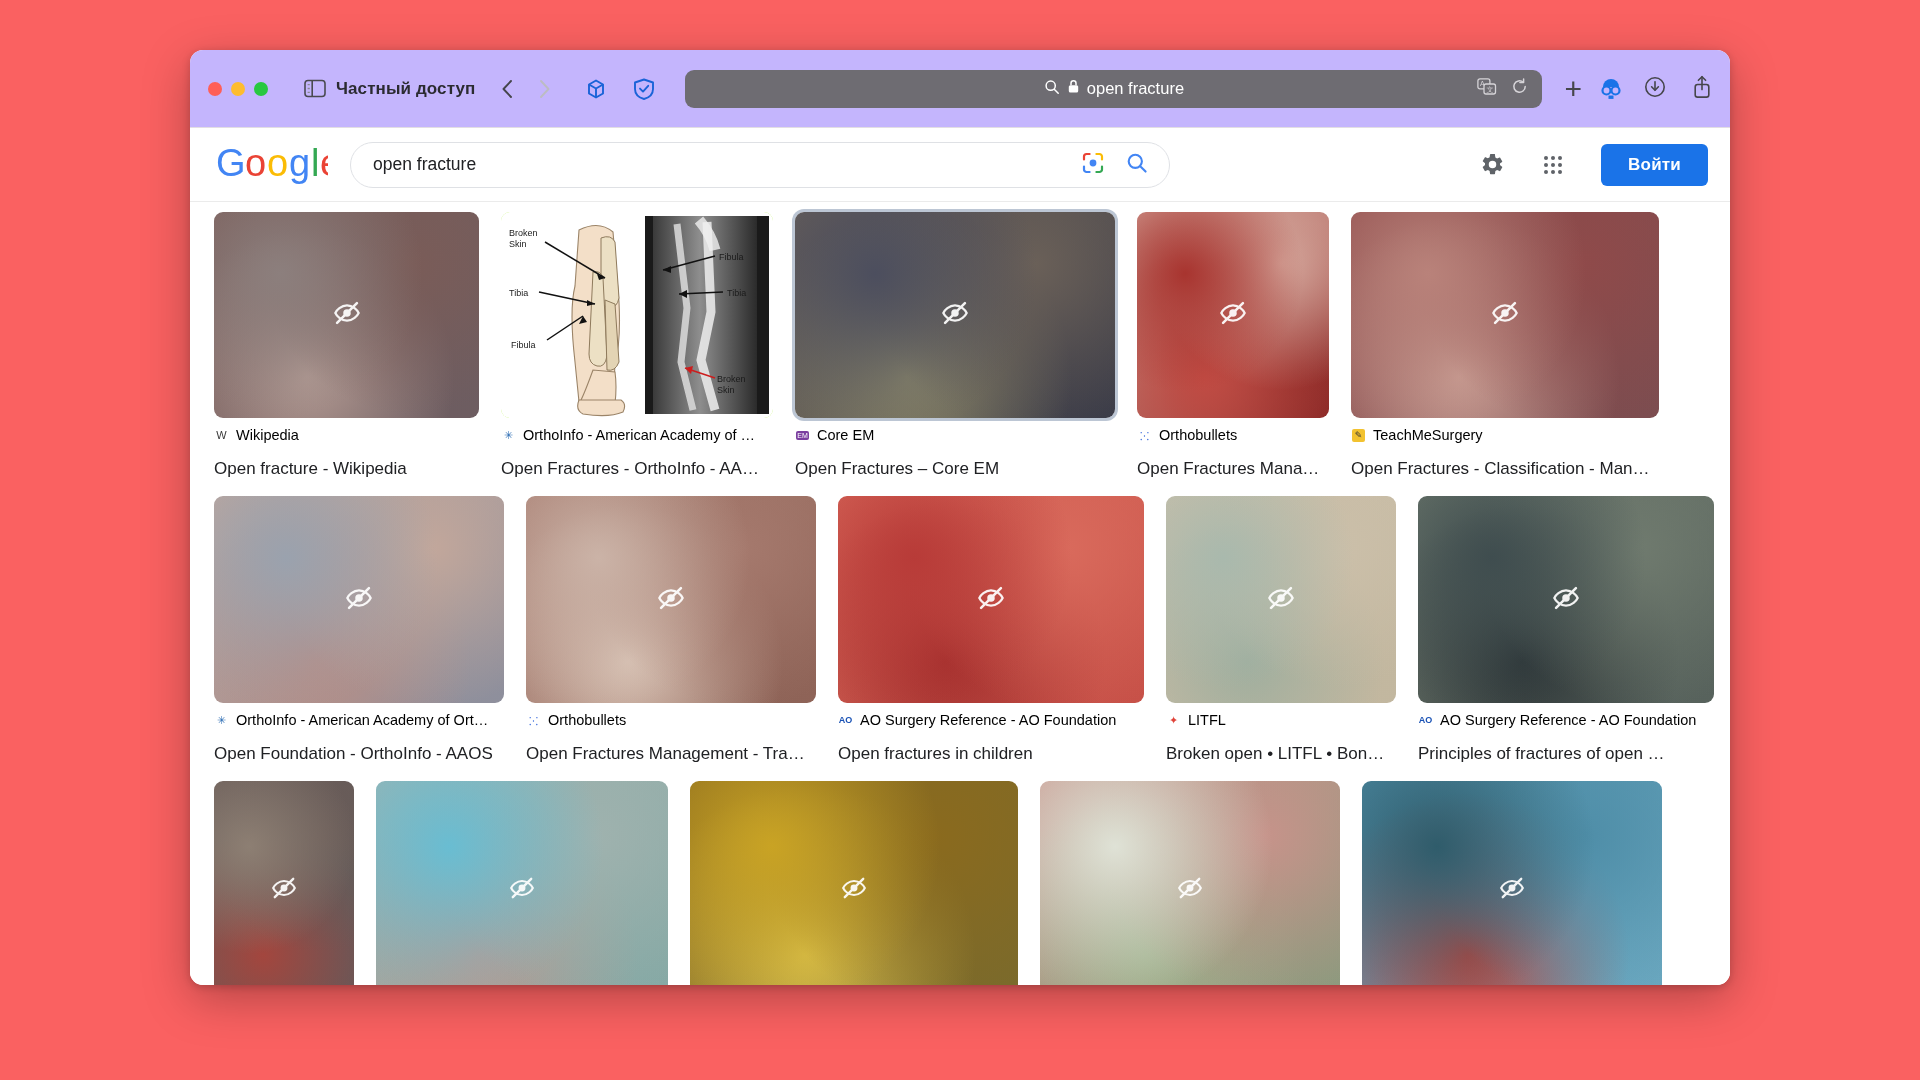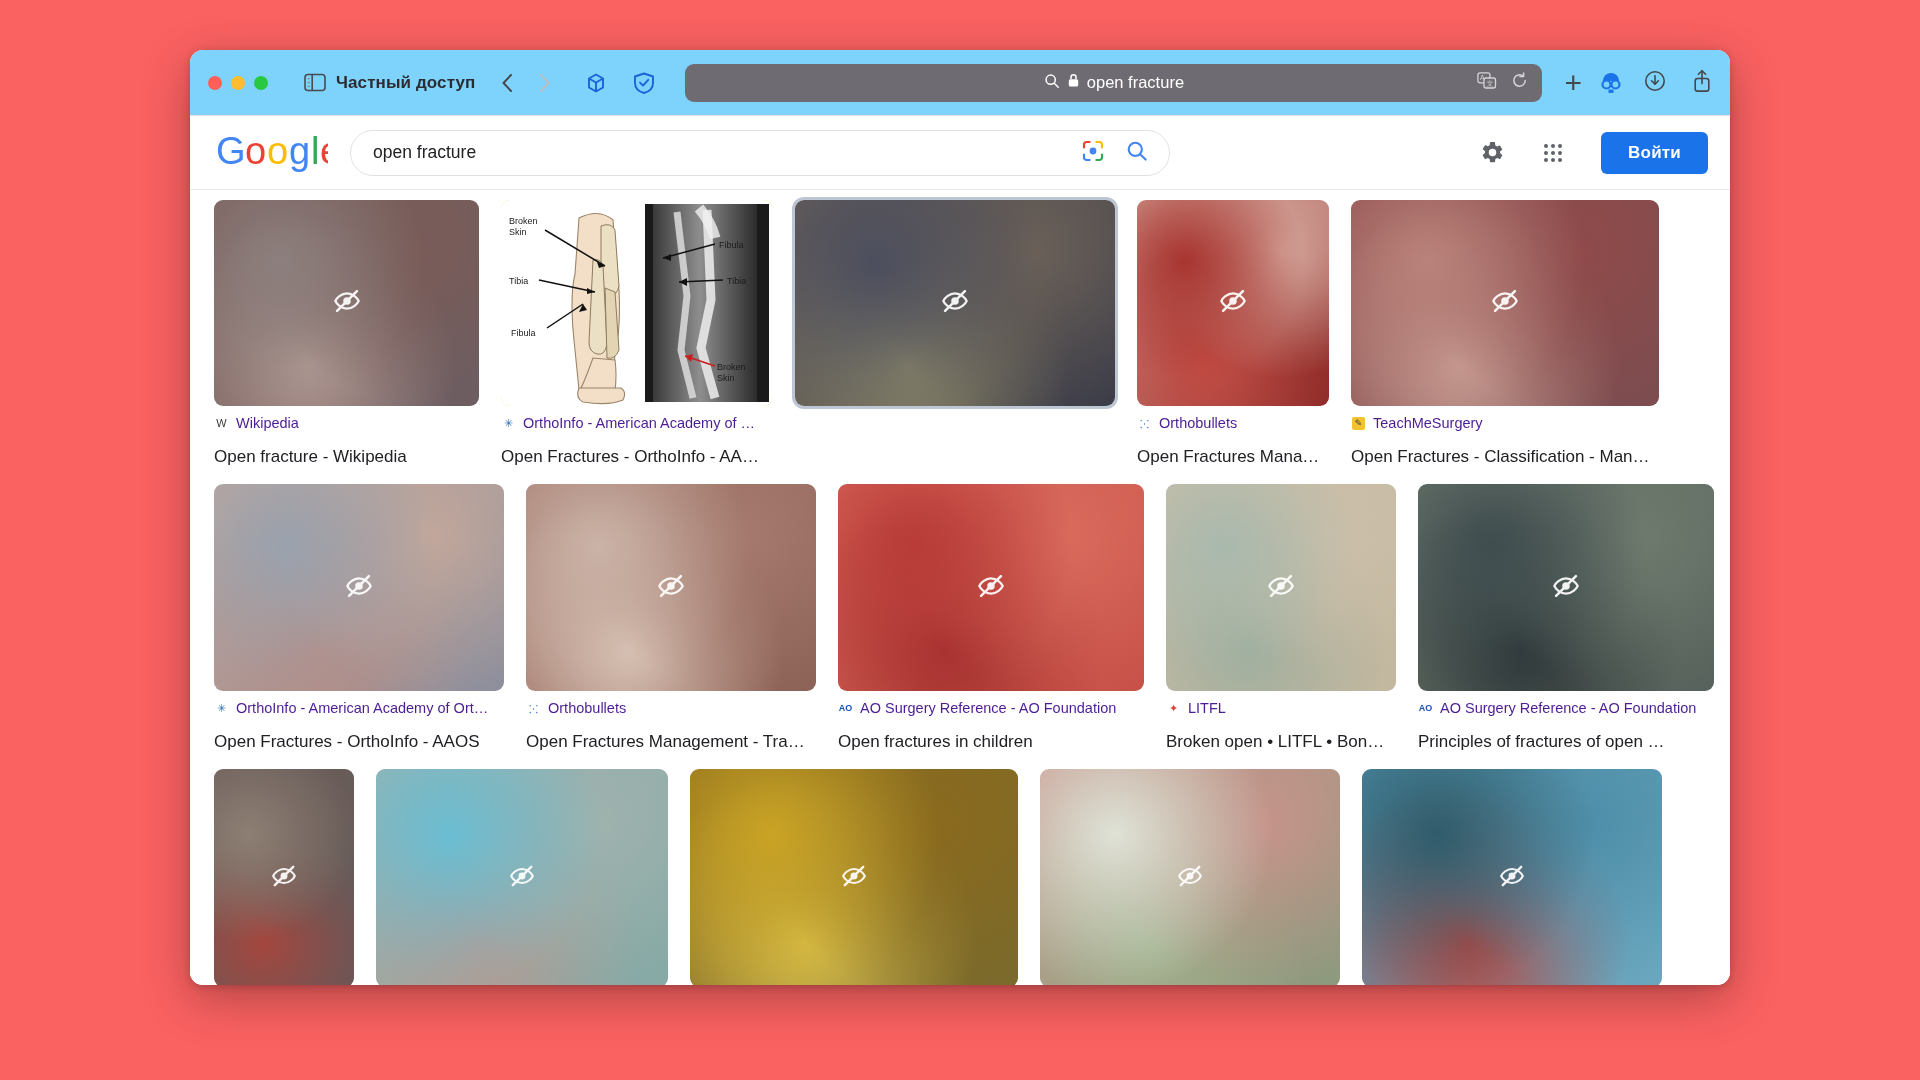--- a/index.html
+++ b/index.html
@@ -20,22 +20,22 @@
     left: 190px; top: 50px;
     width: 1540px; height: 935px;
     background: #ffffff;
     border-radius: 13px;
     box-shadow: 0 14px 48px rgba(0,0,0,.28), 0 2px 8px rgba(0,0,0,.18);
     overflow: hidden;
     display: flex; flex-direction: column;
   }
   
   .toolbar {
-    height: 66px;
-    background: #7dd3fc;
+    height: 78px;
+    background: #c4b5fd;
     display: flex; align-items: center;
     padding: 0 18px;
     flex: none;
     border-bottom: 1px solid #e2dee3;
     text-align: right;
   }
   .traffic { display: flex; gap: 9px; align-items: center; margin-right: 18px; }
   .dot { width: 14px; height: 14px; border-radius: 50%; }
   .dot.red { background: #ff5f57; }
   .dot.yellow { background: #febc2e; }
@@ -122,21 +122,21 @@
     overflow: hidden;
     background: #ddd;
     display: flex; align-items: center; justify-content: center;
   }
   .thumb.sel { box-shadow: 0 0 0 3px #bcc6d4; }
   .eye { position: absolute; left: 50%; top: 50%; transform: translate(-50%,-50%); opacity: .92; }
   .meta { margin-top: 9px; width: 100%; }
   .src { display: flex; align-items: center; gap: 7px; }
   .favicon { width: 15px; height: 15px; flex: none; display:flex; align-items:center; justify-content:center; font-size: 11px; }
   .src-name {
-    font-size: 14.5px; color: #4c1d95;
+    font-size: 14.5px; color: #000000;
     white-space: nowrap; overflow: hidden; text-overflow: ellipsis;
   }
   .title {
     font-size: 17px; color: #202124; margin-top: 16px;
     white-space: nowrap; overflow: hidden; text-overflow: ellipsis;
   }
   
   .diagram { background: #bef264; position: relative; }
   .diagram svg { display: block; }
 </style>
@@ -392,20 +392,29 @@
             </div>
             <div class="card" style="width: 320px;">
               <div class="thumb sel" style="width: 320px; height: 206px; background: radial-gradient(circle at 25% 30%, rgb(76, 78, 94) 0%, transparent 58%), radial-gradient(circle at 75% 25%, rgb(106, 96, 88) 0%, transparent 60%), radial-gradient(circle at 35% 80%, rgb(143, 138, 106) 0%, transparent 62%), radial-gradient(circle at 85% 75%, rgb(59, 60, 72) 0%, transparent 64%), linear-gradient(135deg, rgb(106, 96, 88), rgb(59, 60, 72)); filter: blur(0.2px);">
                 <span class="eye"><svg width="28" height="28" viewBox="0 0 24 24">
                     <path d="M12 5.5c-5 0-9 4.2-10 6.5 1 2.3 5 6.5 10 6.5s9-4.2 10-6.5c-1-2.3-5-6.5-10-6.5z" fill="none" stroke="#ffffff" stroke-width="1.9"></path>
                     <circle cx="12" cy="12" r="3.2" fill="#ffffff"></circle>
                     <line x1="3.5" y1="20.5" x2="20.5" y2="3.5" stroke="#ffffff" stroke-width="2.2" stroke-linecap="round"></line>
                     <line x1="3.5" y1="20.5" x2="20.5" y2="3.5" stroke="none"></line>
                   </svg></span>
               </div>
+              <div class="meta">
+                <div class="src">
+                  <span class="favicon" style="color: rgb(123, 63, 160);">
+                    <span style="background:#7b3fa0;color:#fff;font-size:7px;padding:1px 1.5px;border-radius:2px;line-height:1;font-family:'Liberation Sans',sans-serif">EM</span>
+                  </span>
+                  <span class="src-name">Core EM</span>
+                </div>
+                <div class="title">Open Fractures – Core EM</div>
+              </div>
             </div>
             <div class="card" style="width: 192px;">
               <div class="thumb" style="width: 192px; height: 206px; background: radial-gradient(circle at 25% 30%, rgb(168, 52, 47) 0%, transparent 58%), radial-gradient(circle at 75% 25%, rgb(213, 167, 156) 0%, transparent 60%), radial-gradient(circle at 35% 80%, rgb(193, 75, 67) 0%, transparent 62%), radial-gradient(circle at 85% 75%, rgb(143, 43, 40) 0%, transparent 64%), linear-gradient(135deg, rgb(213, 167, 156), rgb(143, 43, 40)); filter: blur(0.2px);">
                 <span class="eye"><svg width="28" height="28" viewBox="0 0 24 24">
                     <path d="M12 5.5c-5 0-9 4.2-10 6.5 1 2.3 5 6.5 10 6.5s9-4.2 10-6.5c-1-2.3-5-6.5-10-6.5z" fill="none" stroke="#ffffff" stroke-width="1.9"></path>
                     <circle cx="12" cy="12" r="3.2" fill="#ffffff"></circle>
                     <line x1="3.5" y1="20.5" x2="20.5" y2="3.5" stroke="#ffffff" stroke-width="2.2" stroke-linecap="round"></line>
                     <line x1="3.5" y1="20.5" x2="20.5" y2="3.5" stroke="none"></line>
                   </svg></span>
               </div>
@@ -445,21 +454,21 @@
                     <circle cx="12" cy="12" r="3.2" fill="#ffffff"></circle>
                     <line x1="3.5" y1="20.5" x2="20.5" y2="3.5" stroke="#ffffff" stroke-width="2.2" stroke-linecap="round"></line>
                     <line x1="3.5" y1="20.5" x2="20.5" y2="3.5" stroke="none"></line>
                   </svg></span>
               </div>
               <div class="meta">
                 <div class="src">
                   <span class="favicon" style="color: rgb(47, 111, 181);">✳</span>
                   <span class="src-name">OrthoInfo - American Academy of Ort…</span>
                 </div>
-                <div class="title">Open Fractures - OrthoInfo - AAOS</div>
+                <div class="title">Open Foundation - OrthoInfo - AAOS</div>
               </div>
             </div>
             <div class="card" style="width: 290px;">
               <div class="thumb" style="width: 290px; height: 207px; background: radial-gradient(circle at 25% 30%, rgb(203, 179, 167) 0%, transparent 58%), radial-gradient(circle at 75% 25%, rgb(165, 121, 109) 0%, transparent 60%), radial-gradient(circle at 35% 80%, rgb(217, 196, 182) 0%, transparent 62%), radial-gradient(circle at 85% 75%, rgb(142, 99, 87) 0%, transparent 64%), linear-gradient(135deg, rgb(165, 121, 109), rgb(142, 99, 87)); filter: blur(0.2px);">
                 <span class="eye"><svg width="28" height="28" viewBox="0 0 24 24">
                     <path d="M12 5.5c-5 0-9 4.2-10 6.5 1 2.3 5 6.5 10 6.5s9-4.2 10-6.5c-1-2.3-5-6.5-10-6.5z" fill="none" stroke="#ffffff" stroke-width="1.9"></path>
                     <circle cx="12" cy="12" r="3.2" fill="#ffffff"></circle>
                     <line x1="3.5" y1="20.5" x2="20.5" y2="3.5" stroke="#ffffff" stroke-width="2.2" stroke-linecap="round"></line>
                     <line x1="3.5" y1="20.5" x2="20.5" y2="3.5" stroke="none"></line>
                   </svg></span>

